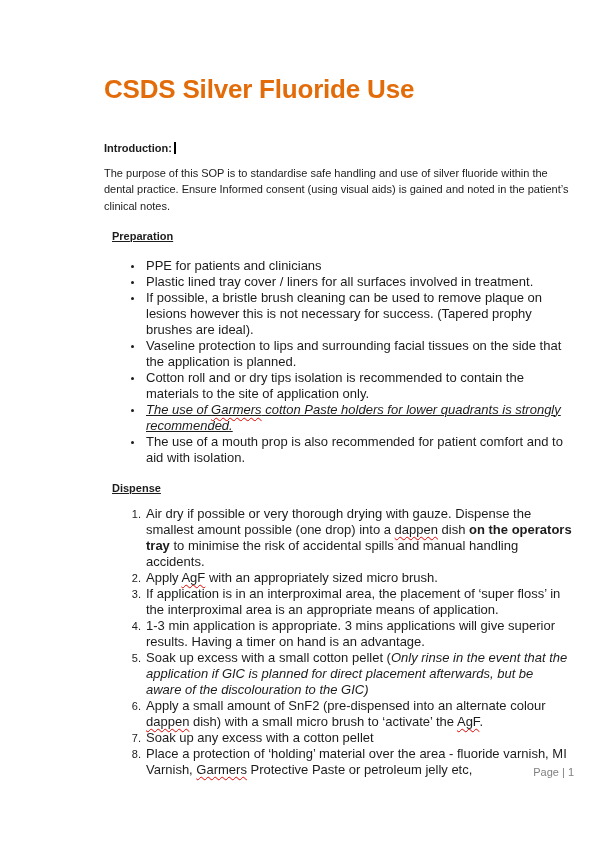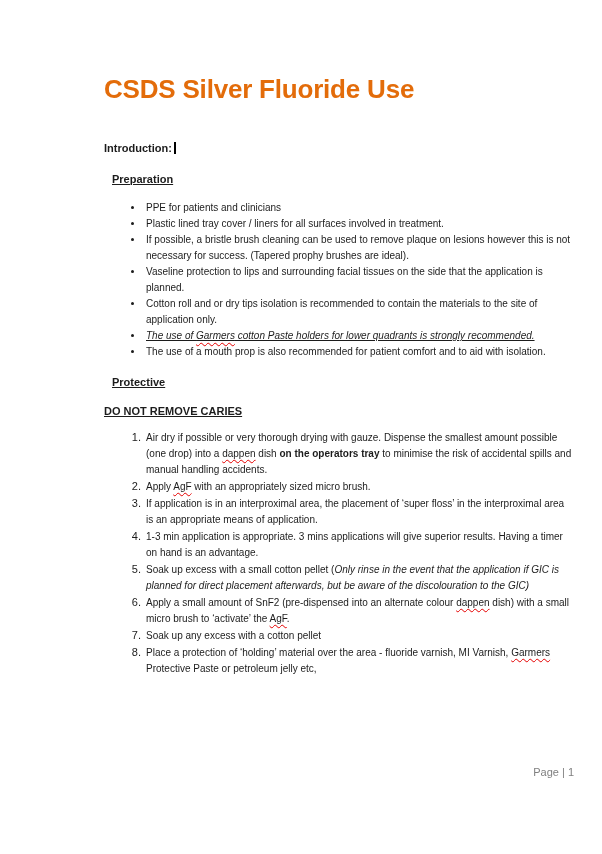--- a/index.html
+++ b/index.html
@@ -44,21 +44,21 @@
     text-decoration: underline;
     text-decoration-thickness: 1px;
   }
   .warning-heading { margin: 12px 0 0 0; }
 
   ul.bullets, ol.steps {
     margin: 13px 0 0 0;
     padding: 0 0 0 40px;
   }
   ul.bullets li, ol.steps li {
-    font-size: 10px;
+    font-size: 13px;
     line-height: 16px;
     padding-left: 2px;
   }
   ul.bullets li::marker { font-size: 10px; }
   ol.steps { margin-top: 10px; }
   ol.steps li::marker { font-size: 11px; }
 
   .italic { font-style: italic; }
   .bold { font-weight: 700; }
   .emphasis-line {
@@ -91,36 +91,36 @@
 </head>
 <body>
 
 <div class="page">
   <div class="content">
 
     <h1 class="doc-title">CSDS Silver Fluoride Use</h1>
 
     <p class="txt intro-heading"><span>Introduction:</span><span class="caret"></span></p>
 
+    <p class="txt paragraph">The purpose of this SOP is to standardise safe handling and use of silver fluoride within the dental practice. Ensure Informed consent (using visual aids) is gained and noted in the patient’s clinical notes.</p>
 
     <p class="txt section-heading">Preparation</p>
 
     <ul class="bullets">
       <li>PPE for patients and clinicians</li>
       <li>Plastic lined tray cover / liners for all surfaces involved in treatment.</li>
       <li>If possible, a bristle brush cleaning can be used to remove plaque on lesions however this is not necessary for success. (Tapered prophy brushes are ideal).</li>
       <li>Vaseline protection to lips and surrounding facial tissues on the side that the application is planned.</li>
       <li>Cotton roll and or dry tips isolation is recommended to contain the materials to the site of application only.</li>
       <li><span class="emphasis-line"><span>The use of </span><span class="misspelled">Garmers</span><span> cotton Paste holders for lower quadrants is strongly recommended.</span></span></li>
       <li>The use of a mouth prop is also recommended for patient comfort and to aid with isolation.</li>
     </ul>
 
-    <p class="txt section-heading">Protective</p>
+    <p class="txt section-heading">Dispense</p>
 
-    <p class="txt section-heading warning-heading">DO NOT REMOVE CARIES</p>
 
     <ol class="steps">
       <li><span>Air dry if possible or very thorough drying with gauze. Dispense the smallest amount possible (one drop) into a </span><span class="misspelled">dappen</span><span> dish </span><span class="bold">on the operators tray</span><span> to minimise the risk of accidental spills and manual handling accidents.</span></li>
       <li><span>Apply </span><span class="misspelled">AgF</span><span> with an appropriately sized micro brush.</span></li>
       <li>If application is in an interproximal area, the placement of ‘super floss’ in the interproximal area is an appropriate means of application.</li>
       <li>1-3 min application is appropriate. 3 mins applications will give superior results. Having a timer on hand is an advantage.</li>
       <li><span>Soak up excess with a small cotton pellet (</span><span class="italic">Only rinse in the event that the application if GIC is planned for direct placement afterwards, but be aware of the discolouration to the GIC)</span></li>
       <li><span>Apply a small amount of SnF2 (pre-dispensed into an alternate colour </span><span class="misspelled">dappen</span><span> dish) with a small micro brush to ‘activate’ the </span><span class="misspelled">AgF</span><span>.</span></li>
       <li>Soak up any excess with a cotton pellet</li>
       <li><span>Place a protection of ‘holding’ material over the area - fluoride varnish, MI Varnish, </span><span class="misspelled">Garmers</span><span> Protective Paste or petroleum jelly etc,</span></li>

